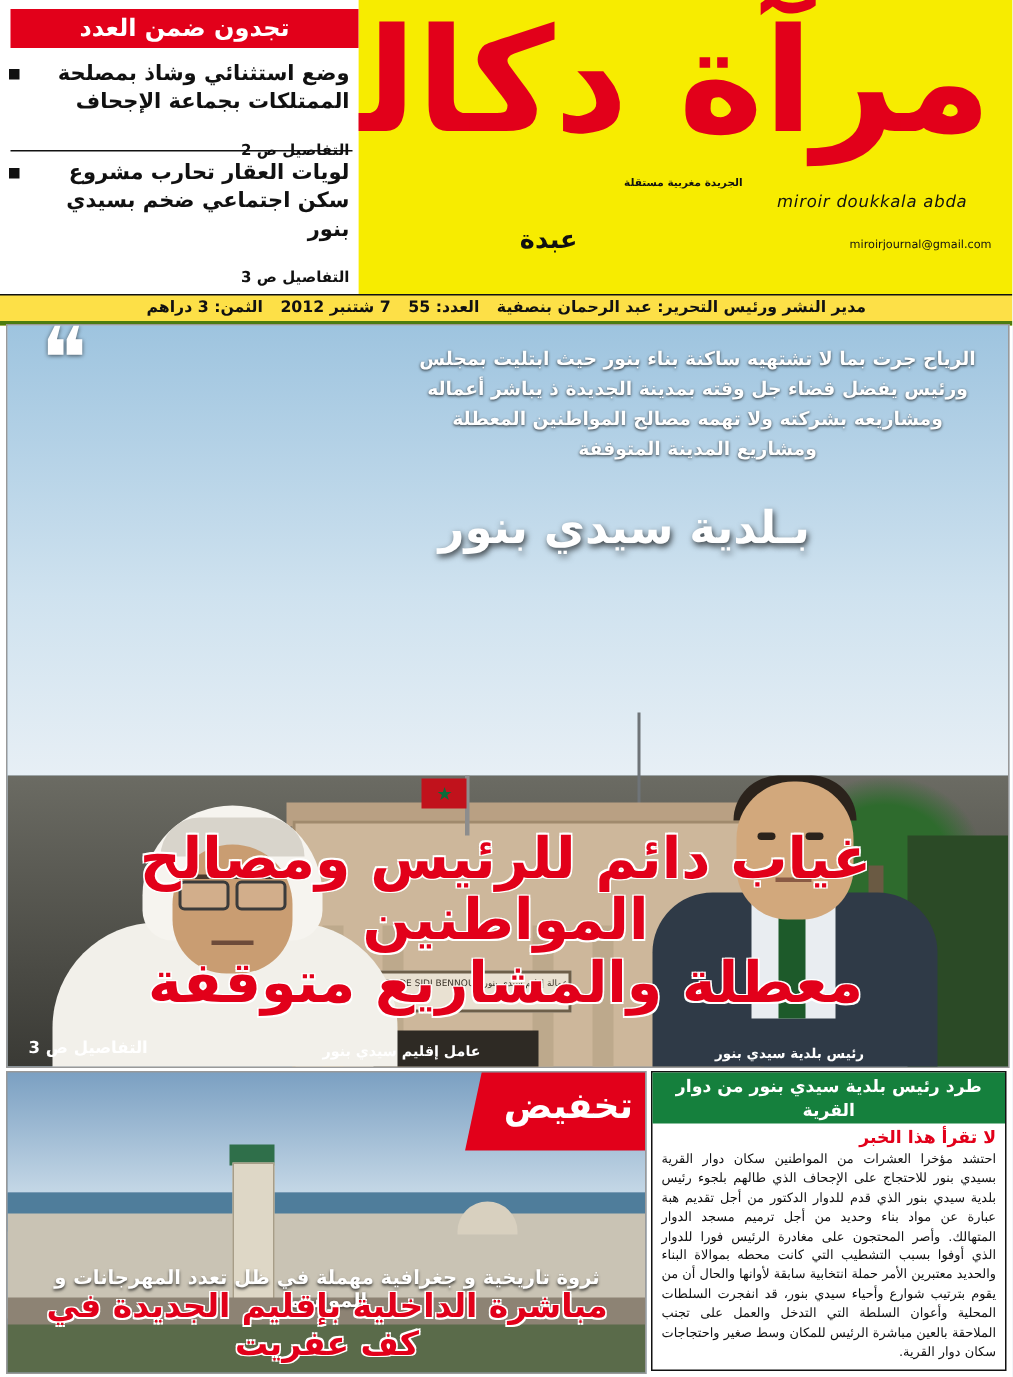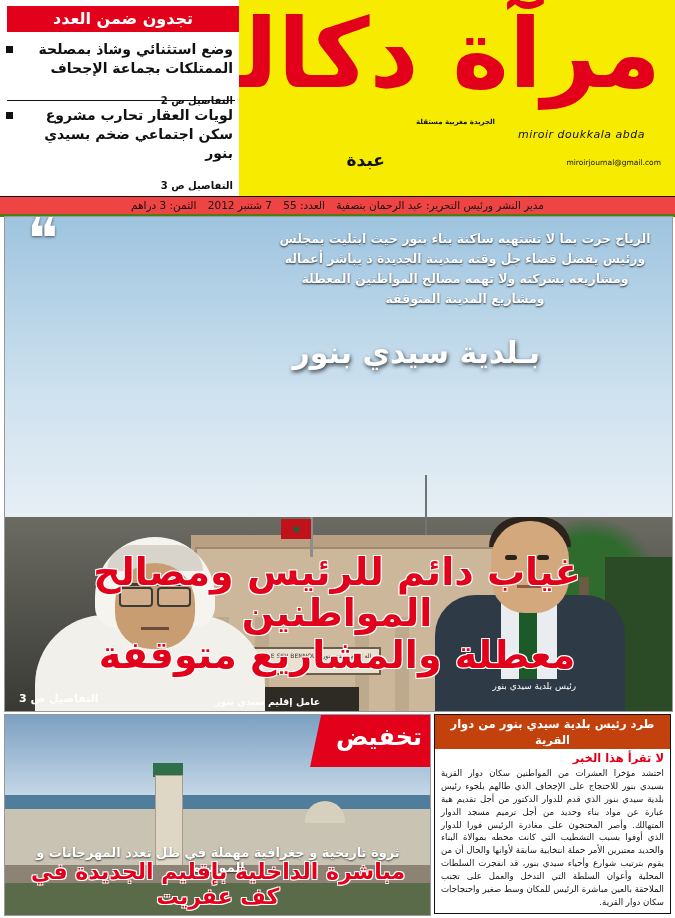--- a/index.html
+++ b/index.html
@@ -149,26 +149,26 @@
     height: 1px;
     background: #111;
   }
 
   
   .infobar {
     position: absolute;
     left: 0; top: 196px;
     width: 675px;
     height: 17px;
-    background: #ef4444;
+    background: #fde047;
     border-top: 1px solid #111;
     border-bottom: 3px solid #4d7c0f;
     direction: rtl;
     font-size: 10.5px;
-    font-weight: normal;
+    font-weight: bold;
     color: #111;
     line-height: 17px;
     text-align: center;
   }
   .infobar span { padding: 0 4px; }
 
   
   .hero {
     position: absolute;
     left: 4px; top: 216px;
@@ -447,24 +447,24 @@
   .hero-caption-mid {
     position: absolute;
     left: 210px; bottom: 4px;
     color: #ffffff;
     font-size: 9.5px;
     font-weight: bold;
     direction: rtl;
   }
   .hero-caption-right {
     position: absolute;
-    right: 96px; bottom: 20px;
+    right: 96px; bottom: 3px;
     color: #ffffff;
     font-size: 9px;
-    font-weight: normal;
+    font-weight: bold;
     direction: rtl;
     text-align: center;
   }
 
   
   .bottom-left {
     position: absolute;
     left: 4px; top: 714px;
     width: 425px;
     height: 200px;
@@ -560,21 +560,21 @@
     height: 200px;
     background: #ffffff;
     border: 1px solid #111;
     box-sizing: border-box;
   }
   .br-head {
     position: absolute;
     left: 0; top: 0;
     width: 235px;
     height: 34px;
-    background: #c2410c;
+    background: #15803d;
     color: #ffffff;
     direction: rtl;
     text-align: center;
     font-size: 11.5px;
     font-weight: bold;
     line-height: 1.35;
     padding-top: 2px;
     box-sizing: border-box;
   }
   .br-kicker {

